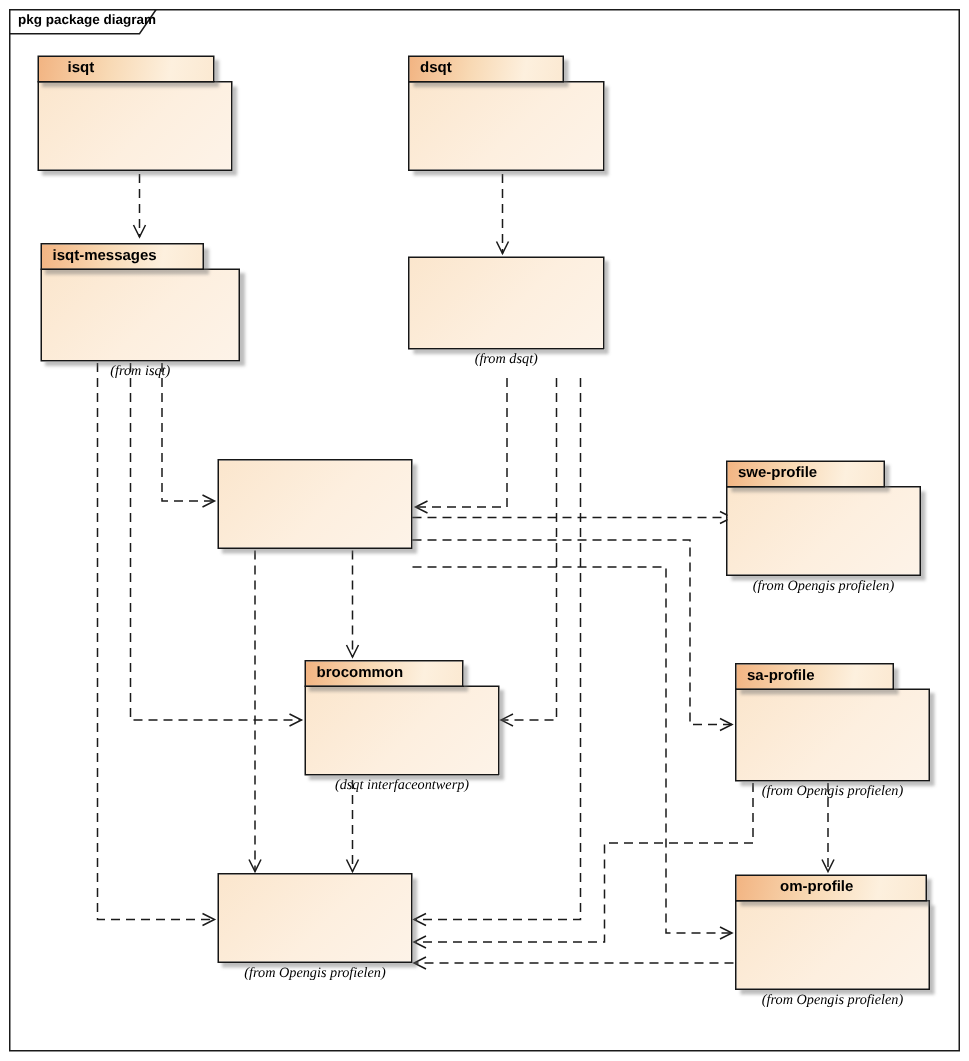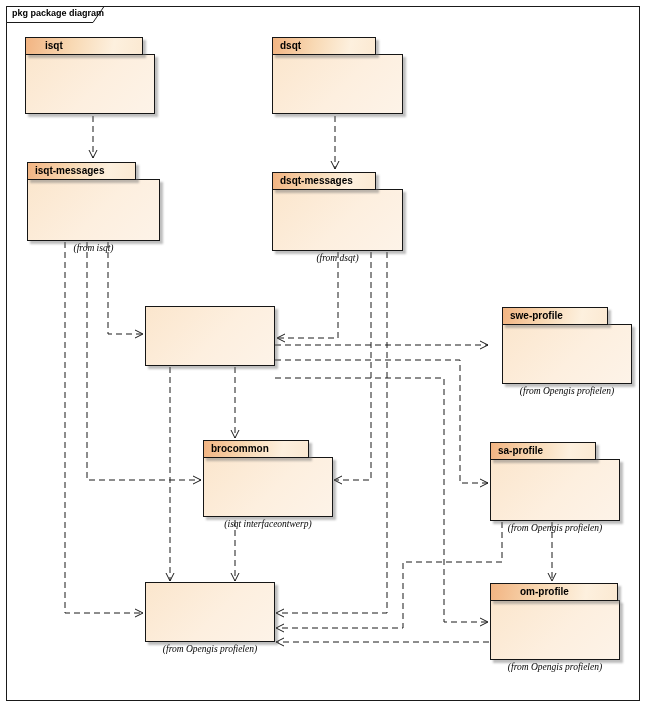--- a/index.html
+++ b/index.html
@@ -63,45 +63,42 @@
 
 <div class="pkg" style="left:27px; top:162px;">
   <div class="pkg-tab" style="width:100px;">
     <span>isqt-messages</span>
   </div>
   <div class="pkg-body" style="width:131px; height:60px;"></div>
   <div class="pkg-from" style="width:133px;">(from isqt)</div>
 </div>
 
 <div class="pkg" style="left:272px; top:172px;">
-  <div class="pkg-tab" style="width:95px;">
-    <span>dsqt-messages</span>
-  </div>
   <div class="pkg-body" style="width:129px; height:60px;"></div>
   <div class="pkg-from" style="width:131px;">(from dsqt)</div>
 </div>
 
 <div class="pkg" style="left:145px; top:307px;">
   <div class="pkg-body" style="width:128px; height:58px;"></div>
 </div>
 
-<div class="pkg" style="left:502px; top:307px;">
+<div class="pkg" style="left:484px; top:307px;">
   <div class="pkg-tab" style="width:97px;">
     <span>swe-profile</span>
   </div>
   <div class="pkg-body" style="width:128px; height:58px;"></div>
   <div class="pkg-from" style="width:130px;">(from Opengis profielen)</div>
 </div>
 
 <div class="pkg" style="left:203px; top:440px;">
   <div class="pkg-tab" style="width:97px;">
     <span>brocommon</span>
   </div>
   <div class="pkg-body" style="width:128px; height:58px;"></div>
-  <div class="pkg-from" style="width:130px;">(isqt interfaceontwerp)</div>
+  <div class="pkg-from" style="width:130px;">(dsqt interfaceontwerp)</div>
 </div>
 
 <div class="pkg" style="left:490px; top:442px;">
   <div class="pkg-tab" style="width:97px;">
     <span>sa-profile</span>
   </div>
   <div class="pkg-body" style="width:128px; height:60px;"></div>
   <div class="pkg-from" style="width:130px;">(from Opengis profielen)</div>
 </div>
 

